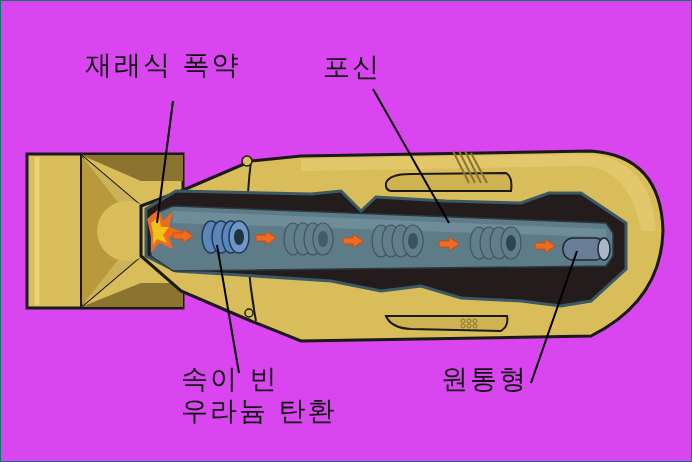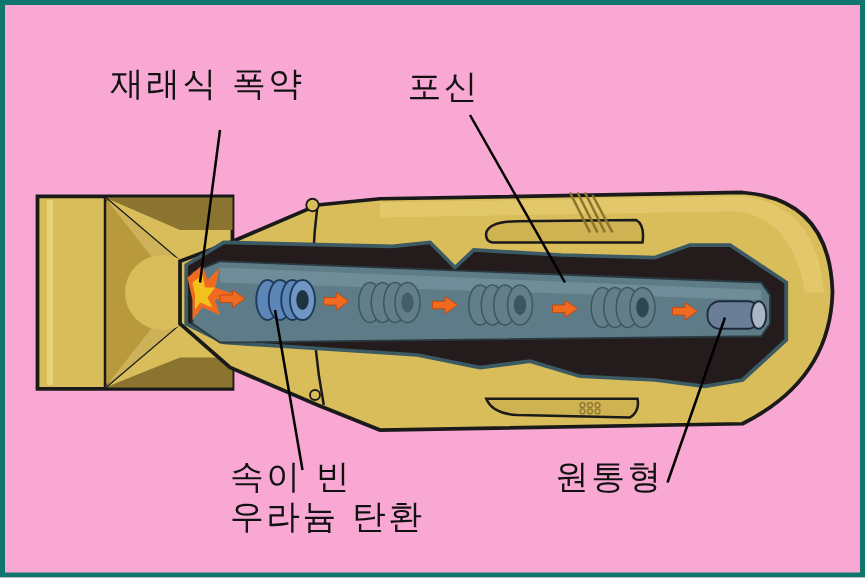--- a/index.html
+++ b/index.html
@@ -1,18 +1,18 @@
 <!DOCTYPE html>
 <html><head>
   <meta charset="utf-8">
   <style>
     html, body { margin: 0; padding: 0; background: #ffffff; }
     .stage {
       position: relative; width: 692px; height: 462px; overflow: hidden;
-      background: #f9a8d4; border: 4px solid #0f766e; box-sizing: border-box;
+      background: #d946ef; border: 1px solid #0f766e; box-sizing: border-box;
     }
     svg.art { position: absolute; left: 0; top: 0; }
     .label {
       position: absolute; font-family: "DejaVu Sans", sans-serif;
       font-size: 27px; color: #111; line-height: 1.2; letter-spacing: 2px;
       white-space: nowrap;
     }
     .label span { display: block; }
   </style>
 </head>

